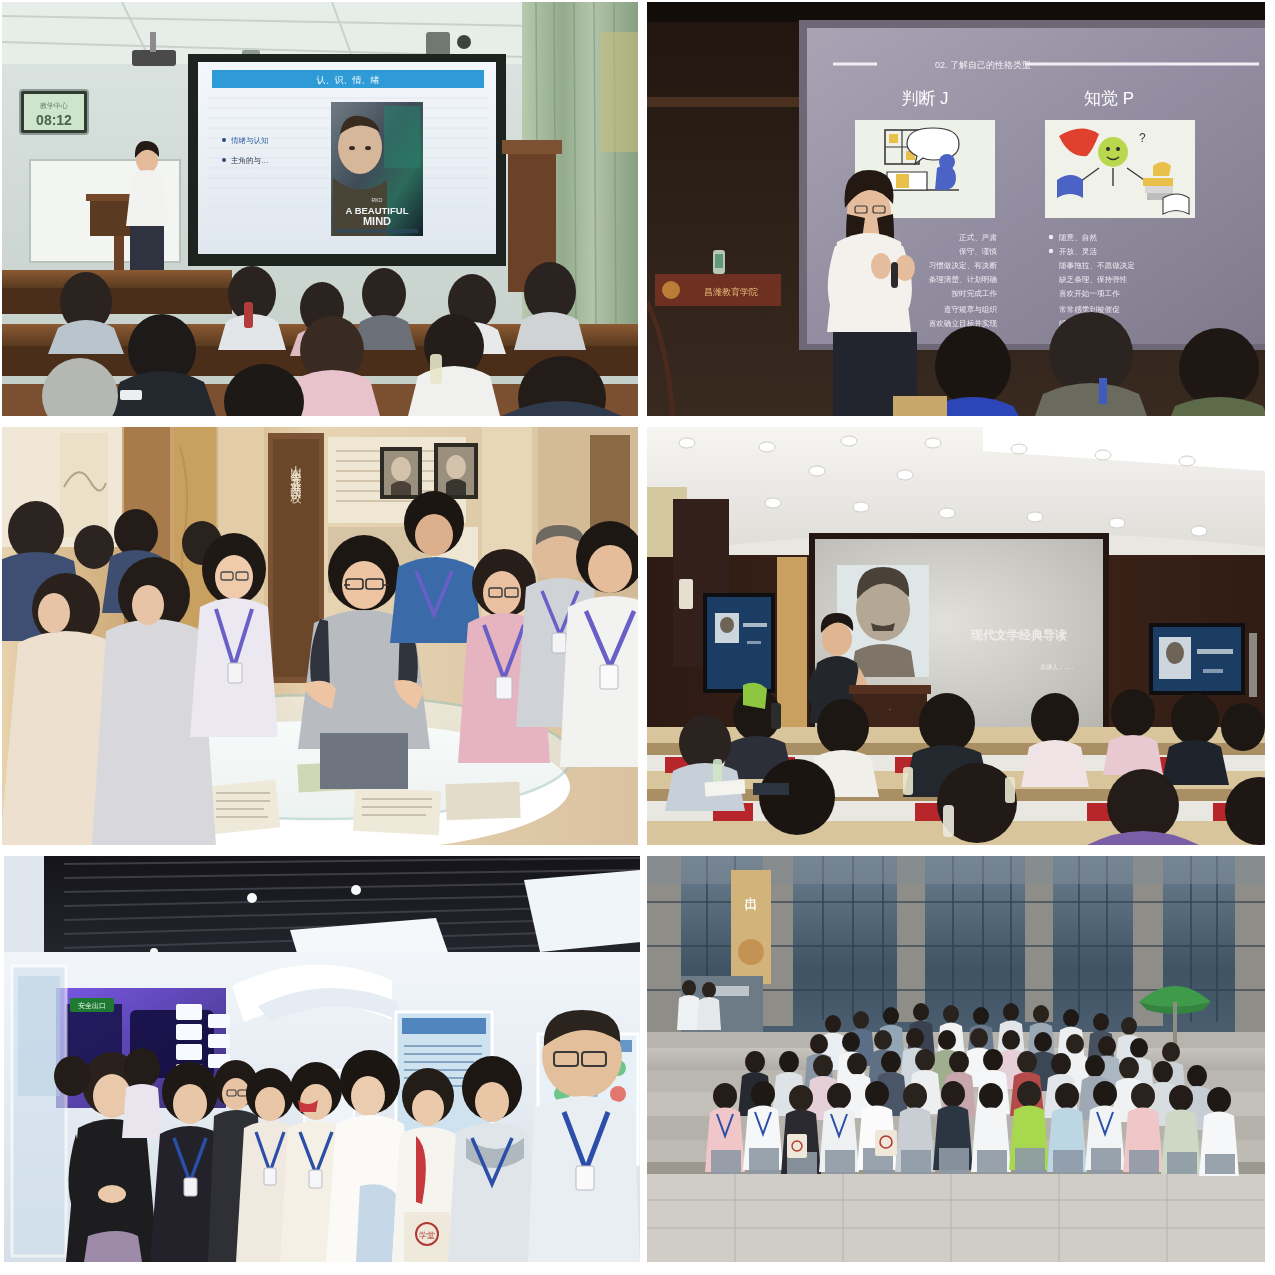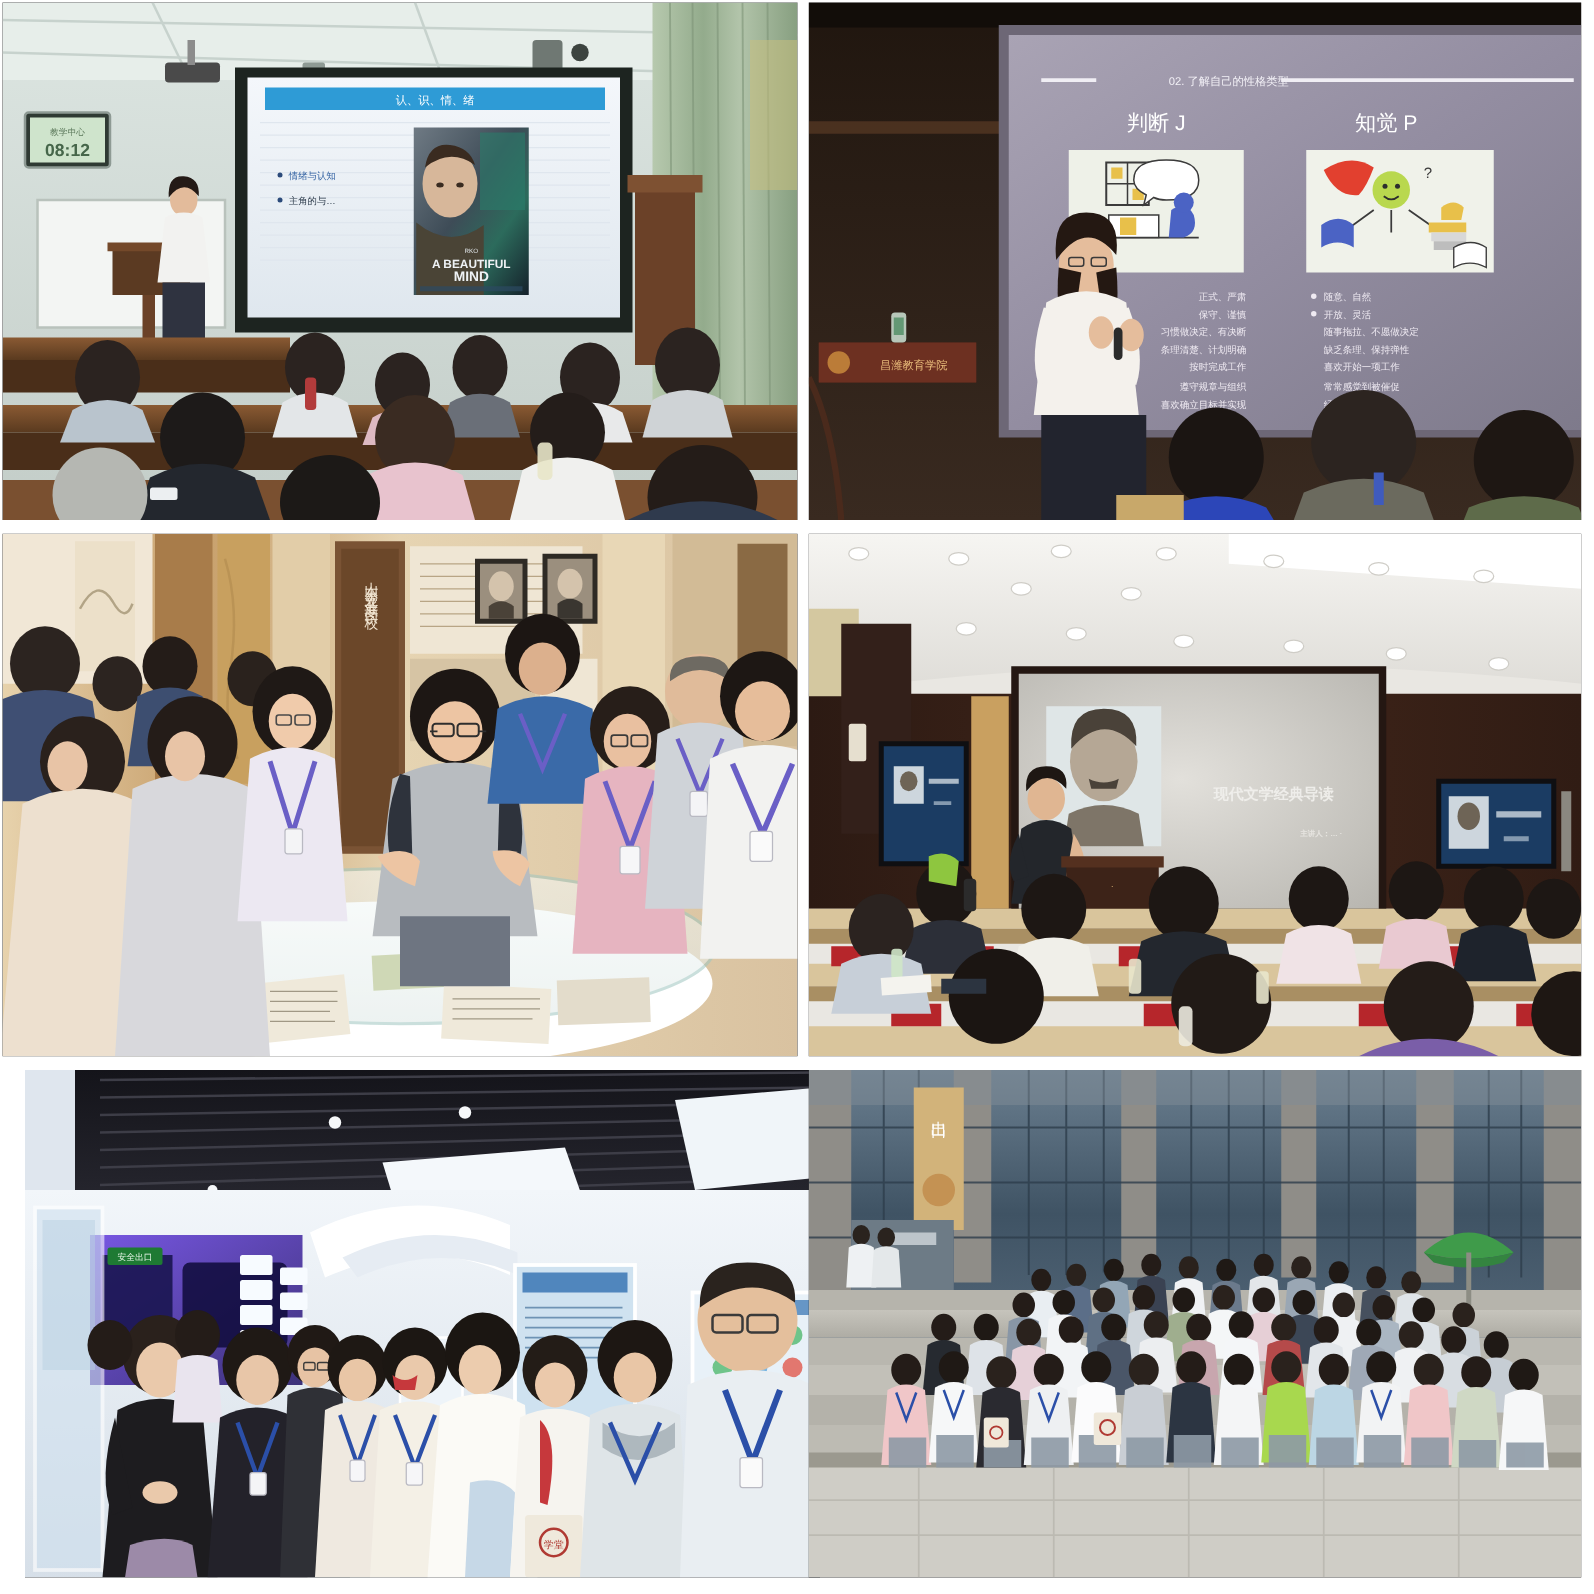--- a/index.html
+++ b/index.html
@@ -20,21 +20,21 @@
     overflow: hidden;
     background: #3a3a3a;
   }
   .panel svg { display: block; width: 100%; height: 100%; }
 
   
   #p1 { left: 2px;   top: 2px;   width: 636px;  height: 414px; }
   #p2 { left: 647px; top: 2px;   width: 618px;  height: 414px; }
   #p3 { left: 2px;   top: 427px; width: 636px;  height: 418px; }
   #p4 { left: 647px; top: 427px; width: 618px;  height: 418px; font-weight: bold; }
-  #p5 { left: 20px;   top: 856px; width: 636px;  height: 406px; }
+  #p5 { left: 4px;   top: 856px; width: 636px;  height: 406px; }
   #p6 { left: 647px; top: 856px; width: 618px;  height: 406px; }
 
   .cap { font-family: "Liberation Sans", sans-serif; }
 </style>
 </head>
 <body>
 
 <div id="collage">
 
   <div class="panel" id="p1">

